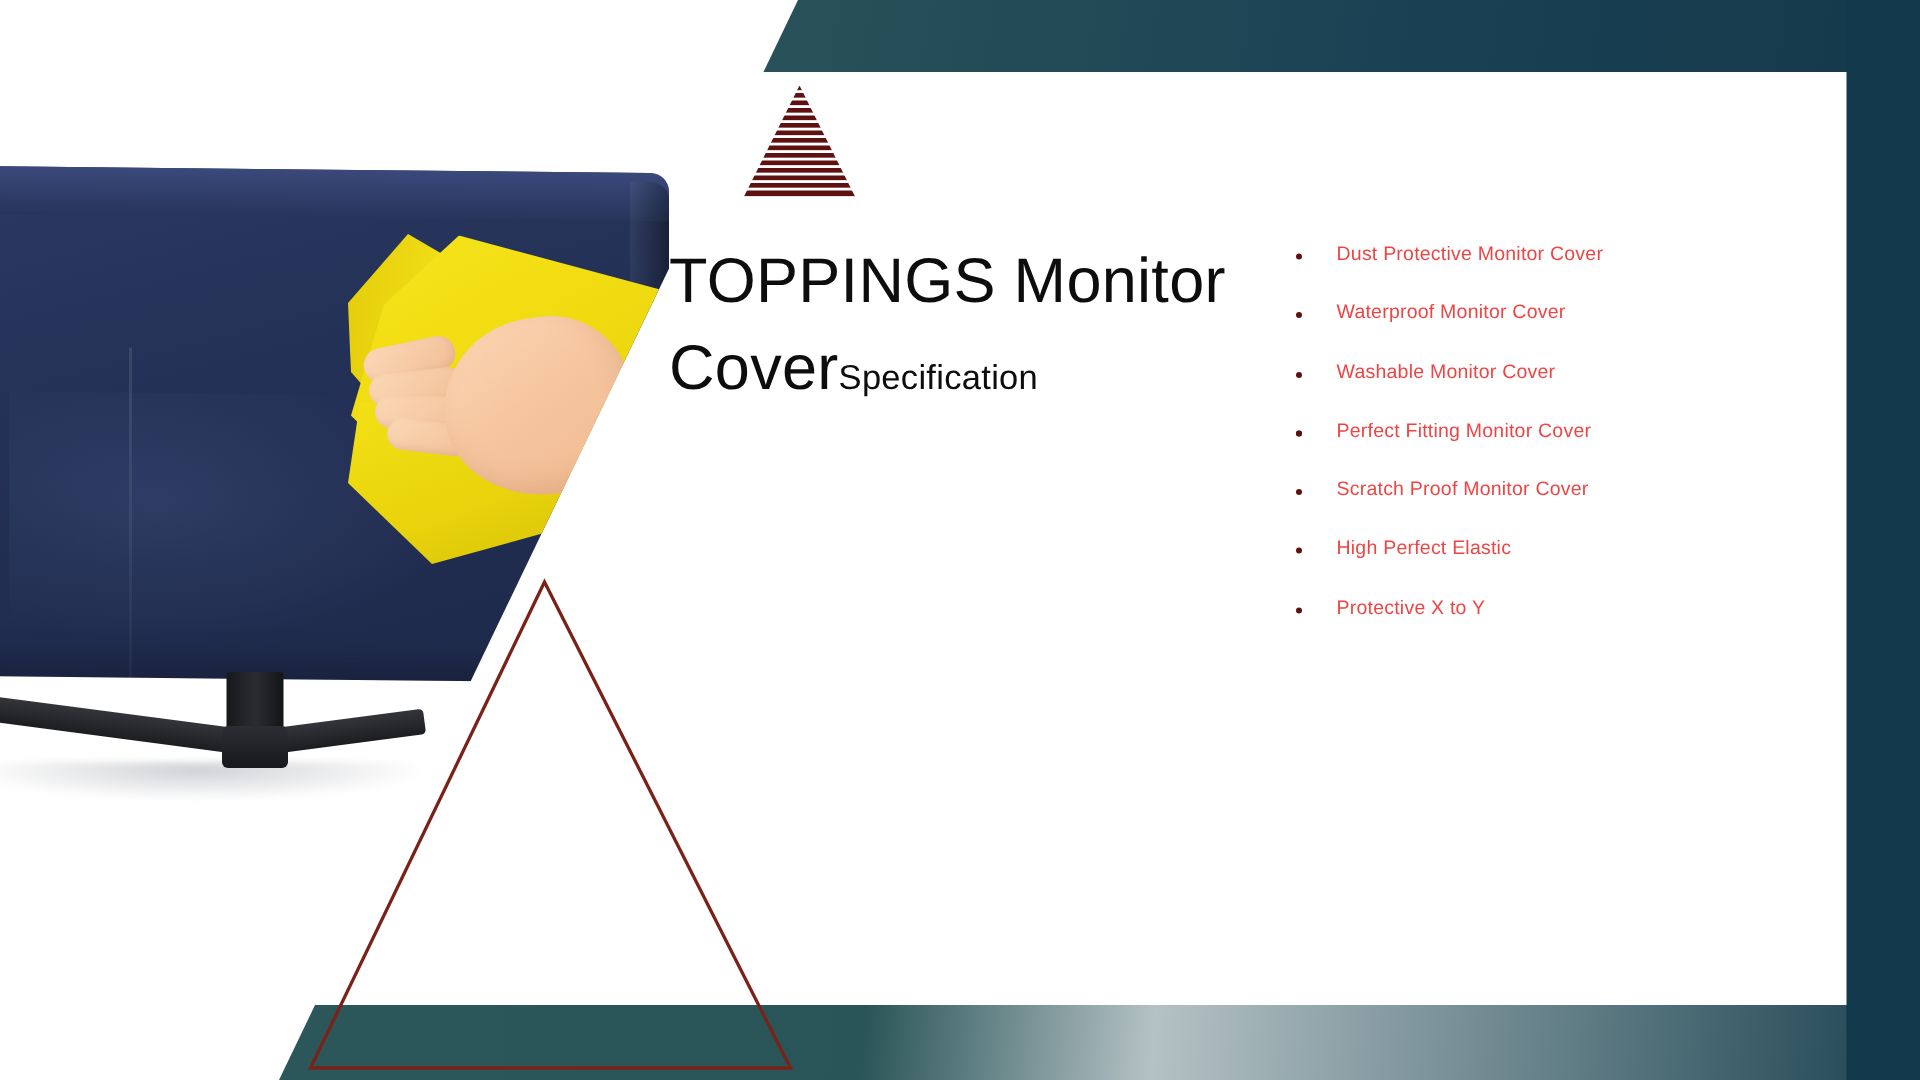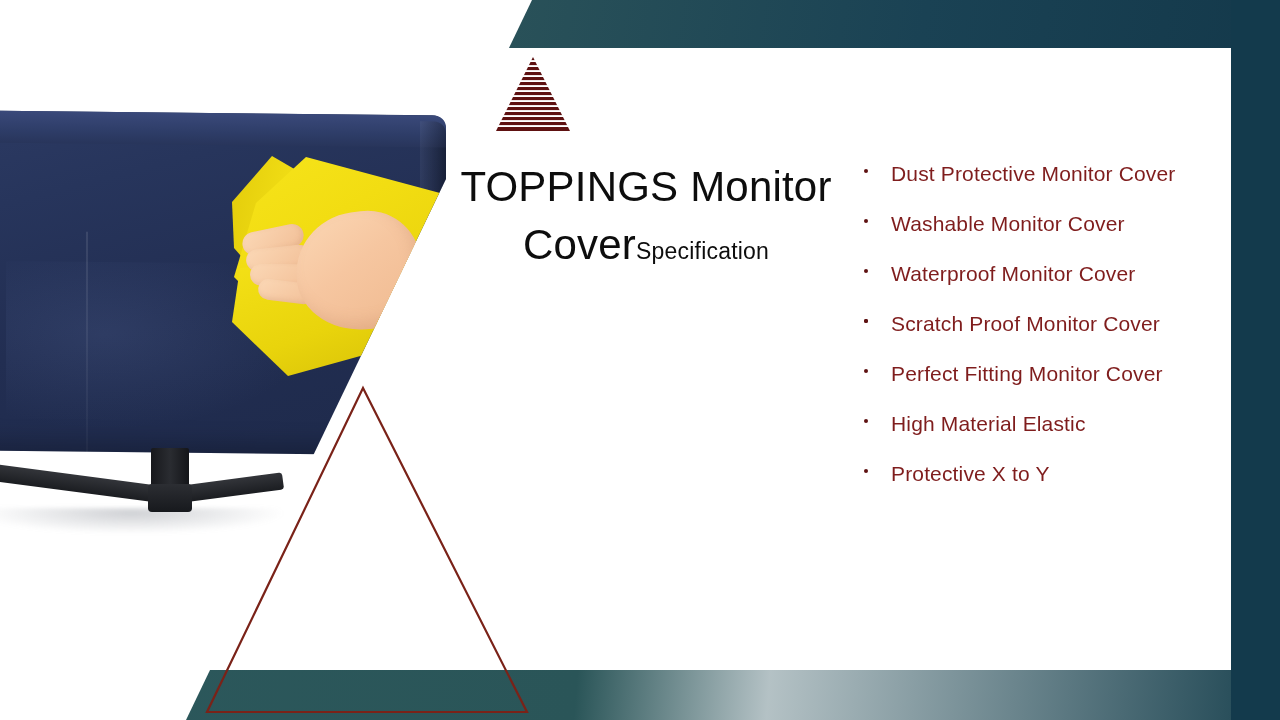--- a/index.html
+++ b/index.html
@@ -226,21 +226,20 @@
     width: 345px; height: 340px;
     pointer-events: none;
   }
 
   
   .title-wrap {
     position: absolute;
     left: 446px;
     top: 158px;
     width: 400px;
-    text-align: center;
   }
   .title {
     font-family: "Liberation Sans", sans-serif;
     font-size: 42px;
     font-weight: 300;
     letter-spacing: 0.2px;
     color: #0d0d0d;
     line-height: 1.38;
     margin: 0;
   }
@@ -258,23 +257,23 @@
     width: 350px;
     margin: 0;
     padding: 0;
     list-style: none;
   }
   .bullets li {
     position: relative;
     padding-left: 36px;
     margin: 0 0 22px 0;
     font-family: "Liberation Sans", sans-serif;
-    font-size: 21px;
+    font-size: 13px;
     font-weight: 300;
-    color: #7f1d1d;
+    color: #ef4444;
     line-height: 1.33;
     letter-spacing: 0.15px;
   }
   .bullets li .dot {
     position: absolute;
     left: 9px;
     top: 9px;
     width: 4px;
     height: 4px;
     background: #5e1111;
@@ -355,40 +354,40 @@
     <h1 class="title"><span>TOPPINGS Monitor Cover</span><span class="sub">Specification</span></h1>
   </div>
 
   <ul class="bullets">
     <li>
       <span class="dot"></span>
       <span>Dust Protective Monitor Cover</span>
     </li>
     <li>
       <span class="dot"></span>
+      <span>Waterproof Monitor Cover</span>
+    </li>
+    <li>
+      <span class="dot"></span>
       <span>Washable Monitor Cover</span>
     </li>
     <li>
       <span class="dot"></span>
-      <span>Waterproof Monitor Cover</span>
-    </li>
-    <li>
-      <span class="dot"></span>
+    </li>
+    <li>
+      <span class="dot"></span>
+      <span>Perfect Fitting Monitor Cover</span>
     </li>
     <li>
       <span class="dot"></span>
       <span>Scratch Proof Monitor Cover</span>
     </li>
     <li>
       <span class="dot"></span>
-      <span>Perfect Fitting Monitor Cover</span>
-    </li>
-    <li>
-      <span class="dot"></span>
-      <span>High Material Elastic</span>
+      <span>High Perfect Elastic</span>
     </li>
     <li>
       <span class="dot"></span>
       <span>Protective X to Y</span>
     </li>
   </ul>
 
 </div>
 
 </body></html>

